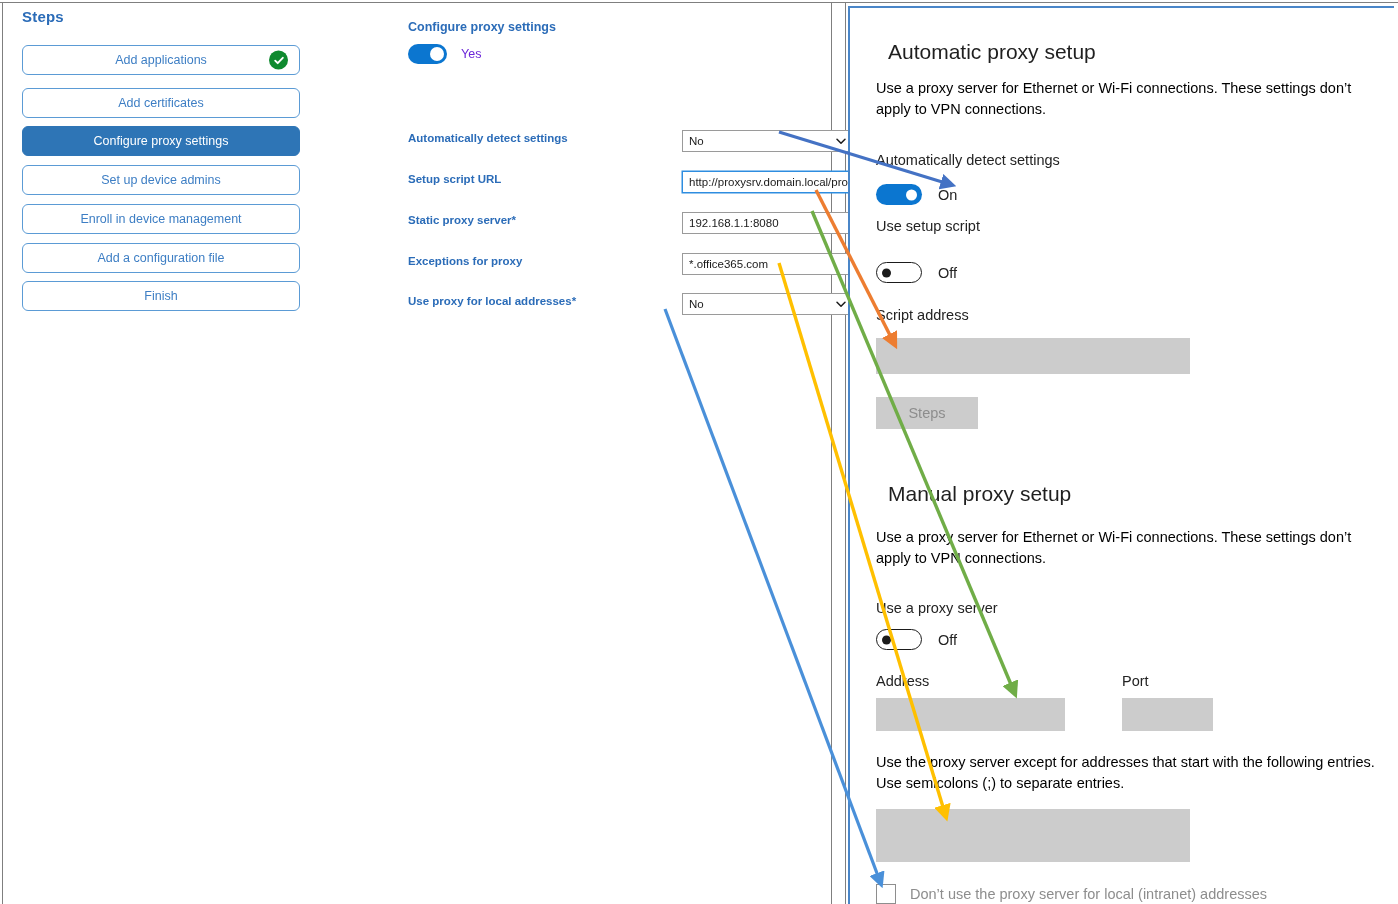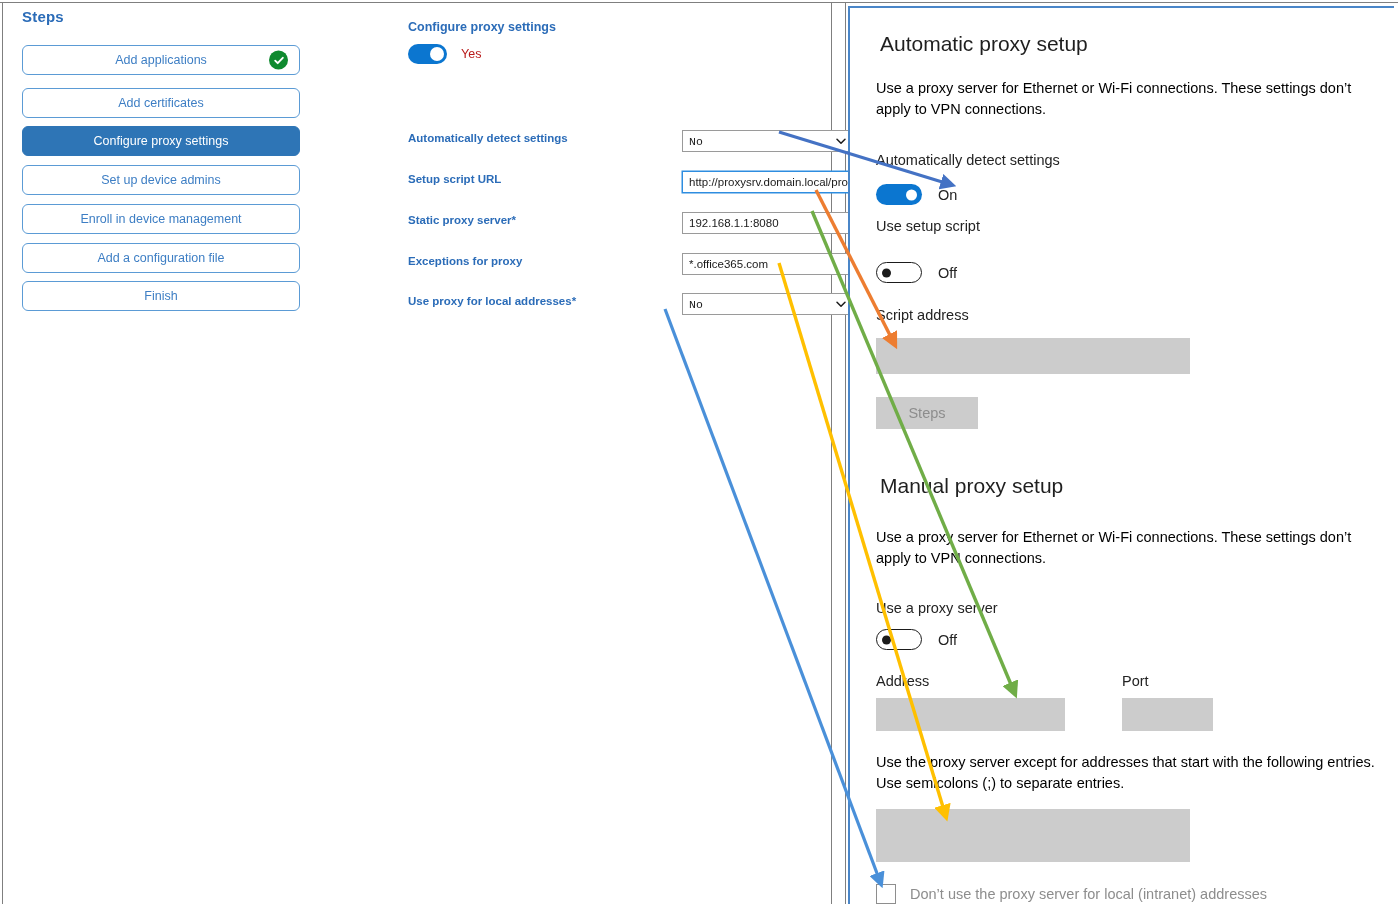--- a/index.html
+++ b/index.html
@@ -127,21 +127,21 @@
   .sw-blue::after {
     content: "";
     position: absolute;
     right: 3px; top: 3px;
     width: 14px; height: 14px;
     border-radius: 50%;
     background: #ffffff;
   }
   .sw-label {
     font-size: 12.5px;
-    color: #b91c1c;
+    color: #6d28d9;
   }
   .field-row {
     position: absolute;
     left: 78px;
     width: 420px;
     height: 22px;
   }
   .field-label {
     position: absolute;
     left: 0; top: 2px;
@@ -166,21 +166,20 @@
     color: #1a1a1a;
     display: flex;
     align-items: center;
     padding: 0 6px;
     font-family: "Liberation Sans", sans-serif;
   }
   .ctrl.select {
     width: 172px;
     justify-content: space-between;
     cursor: pointer;
-    font-family: Liberation Mono, monospace;
   }
   .ctrl.text {
     width: 214px;
     cursor: text;
   }
   .ctrl.text.focused {
     border: 1px solid #2e8de0;
     box-shadow: 0 0 0 0.5px #2e8de0;
   }
   .chev {
@@ -203,21 +202,21 @@
   }
   #settings-inner {
     position: absolute;
     left: 26px; top: 0;
     width: 510px;
   }
   .sec-head {
     font-size: 21px;
     color: #1f1f1f;
     font-weight: normal;
-    margin: 4px;
+    margin: 12px;
     position: absolute;
   }
   .para {
     position: absolute;
     font-size: 14.5px;
     color: #000000;
     line-height: 21px;
     width: 500px;
   }
   .sub-label {

